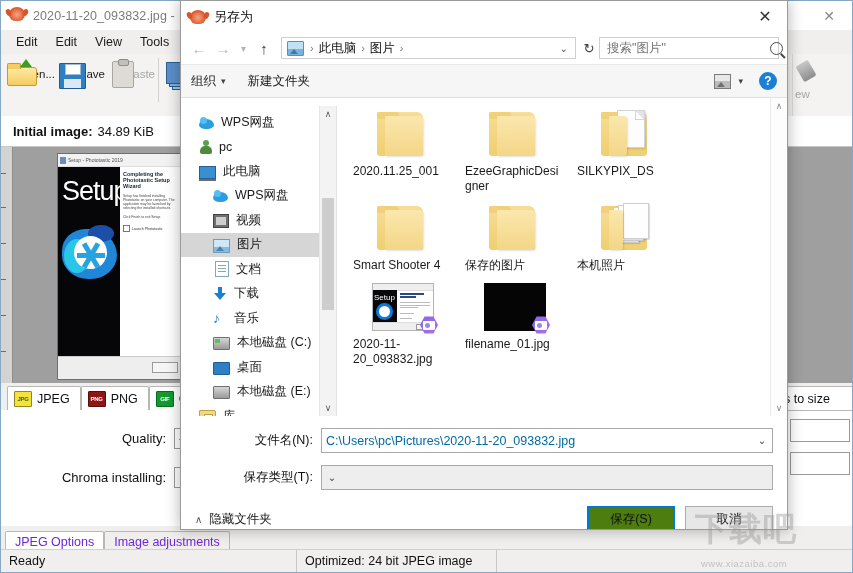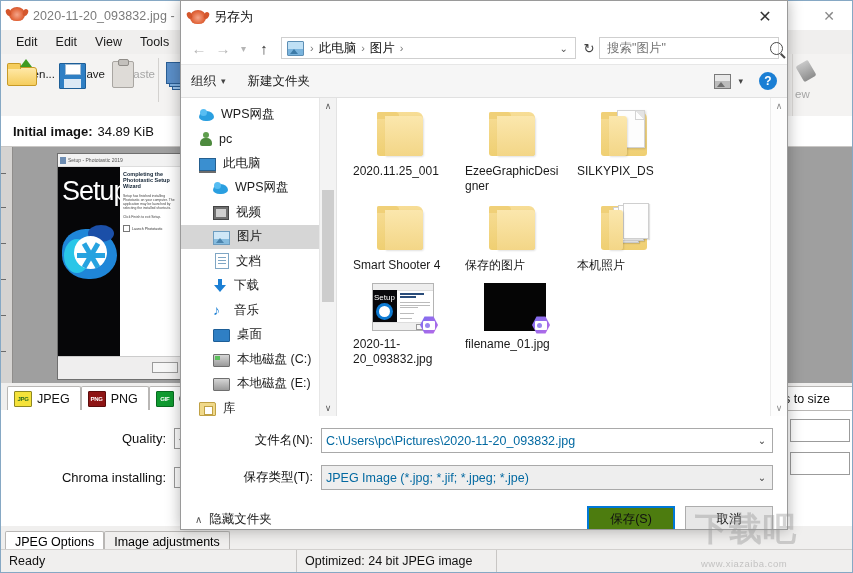--- a/index.html
+++ b/index.html
@@ -228,21 +228,21 @@
   }
   #quality-ctl { width: 140px; }
   #chroma-ctl { width: 180px; }
 
   #bg-bottomtabs {
     position: absolute; left: 0; top: 526px; right: 0; height: 24px;
     background: #f0efee; display: flex; align-items: flex-end; padding-left: 4px;
     border-bottom: 1px solid #b9b7b5;
   }
   .btab {
-    font-size: 12.5px; color: #000000; padding: 3px 9px;
+    font-size: 12.5px; color: #6d28d9; padding: 3px 9px;
     border: 1px solid #b9b7b5; border-bottom: none; background: #fff;
     position: relative; top: 1px; border-radius: 2px 2px 0 0;
   }
   .btab.inactive { background: #f0efee; }
 
   #bg-status {
     position: absolute; left: 0; bottom: 0; right: 0; height: 22px;
     background: #f0efee; border-top: 1px solid #d2d0ce;
     display: flex; align-items: center;
   }
@@ -376,21 +376,21 @@
     width: 18px; height: 18px; border-radius: 50%; background: #1b7fd4;
     color: #fff; font-size: 12px; font-weight: bold; margin-left: 16px;
     display: flex; align-items: center; justify-content: center;
   }
   #dlg-body {
     position: absolute; left: 0; top: 97px; right: 0; height: 318px;
     display: flex;
   }
   #nav-pane {
     width: 155px; background: #fff; position: relative;
-    border-right: 1px solid #e3e3e3; overflow: hidden;
+    border-right: 1px solid #e3e3e3; overflow: hidden; margin-top: 8px;
   }
   .navitem {
     height: 24.5px; display: flex; align-items: center;
     font-size: 12.5px; color: #1a1a1a; padding-left: 18px; gap: 7px;
   }
   .navitem.indent { padding-left: 32px; }
   .navitem.sel2 { background: #d6d6d6; }
   .nico { width: 16px; height: 15px; flex: none; position: relative; }
   .nico-cloud {
     background: #2a9fe0; border-radius: 50% 50% 45% 45%/60% 60% 40% 40%;
@@ -837,26 +837,26 @@
         </div>
         <div class="navitem indent">
           <span class="nico nico-dl"></span>
           <span>下载</span>
         </div>
         <div class="navitem indent">
           <span class="nico nico-music">♪</span>
           <span>音乐</span>
         </div>
         <div class="navitem indent">
+          <span class="nico nico-disk c"></span>
+          <span>本地磁盘 (C:)</span>
+        </div>
+        <div class="navitem indent">
           <span class="nico nico-desk"></span>
           <span>桌面</span>
-        </div>
-        <div class="navitem indent">
-          <span class="nico nico-disk c"></span>
-          <span>本地磁盘 (C:)</span>
         </div>
         <div class="navitem indent">
           <span class="nico nico-disk"></span>
           <span>本地磁盘 (E:)</span>
         </div>
         <div class="navitem">
           <span class="nico nico-lib"></span>
           <span>库</span>
         </div>
 
@@ -978,21 +978,20 @@
       <div class="form-row">
         <div class="form-lbl">文件名(N):</div>
         <div class="form-field">
           <input class="val" type="text" value="C:\Users\pc\Pictures\2020-11-20_093832.jpg" style="">
           <span class="dd">⌄</span>
         </div>
       </div>
       <div class="form-row">
         <div class="form-lbl">保存类型(T):</div>
         <div class="form-field grey">
-          <span class="val">JPEG Image (*.jpg; *.jif; *.jpeg; *.jpe)</span>
           <span class="dd">⌄</span>
         </div>
       </div>
 
       <div id="dlg-actions">
         <div id="hidefolders">
           <span class="chev">∧</span>
           <span>隐藏文件夹</span>
         </div>
         <div class="dbtn" id="savebtn">保存(S)</div>

